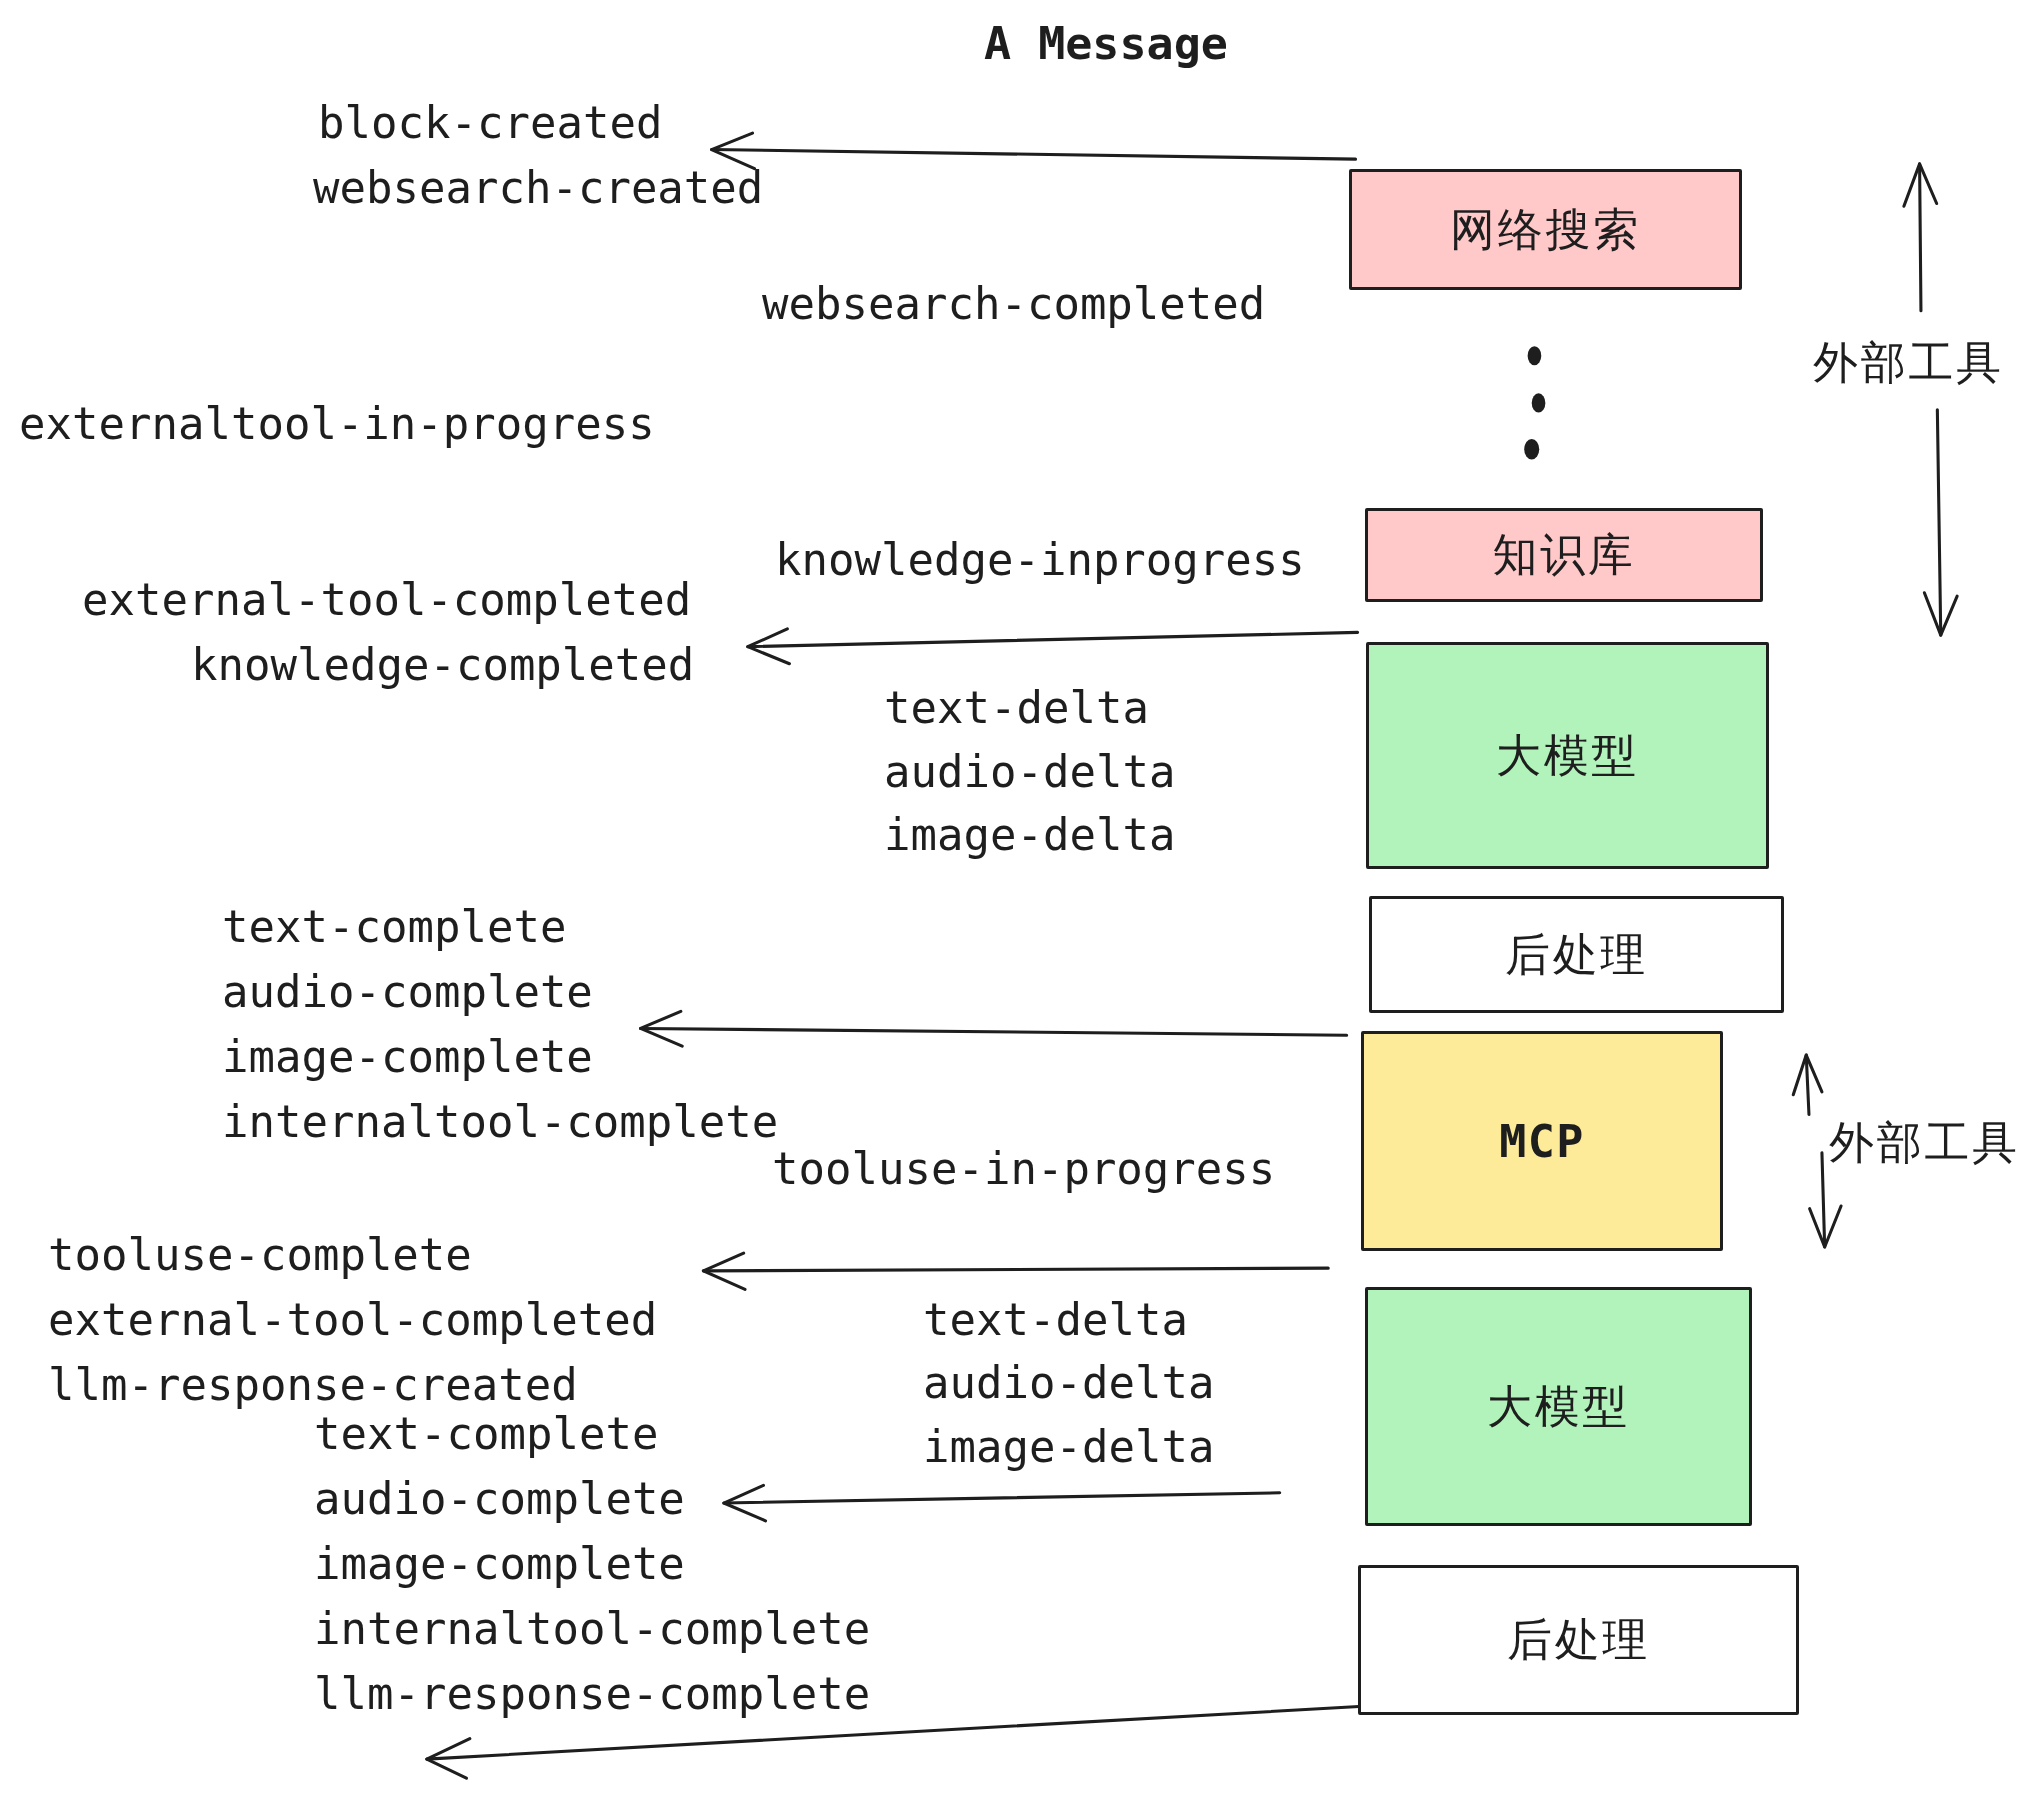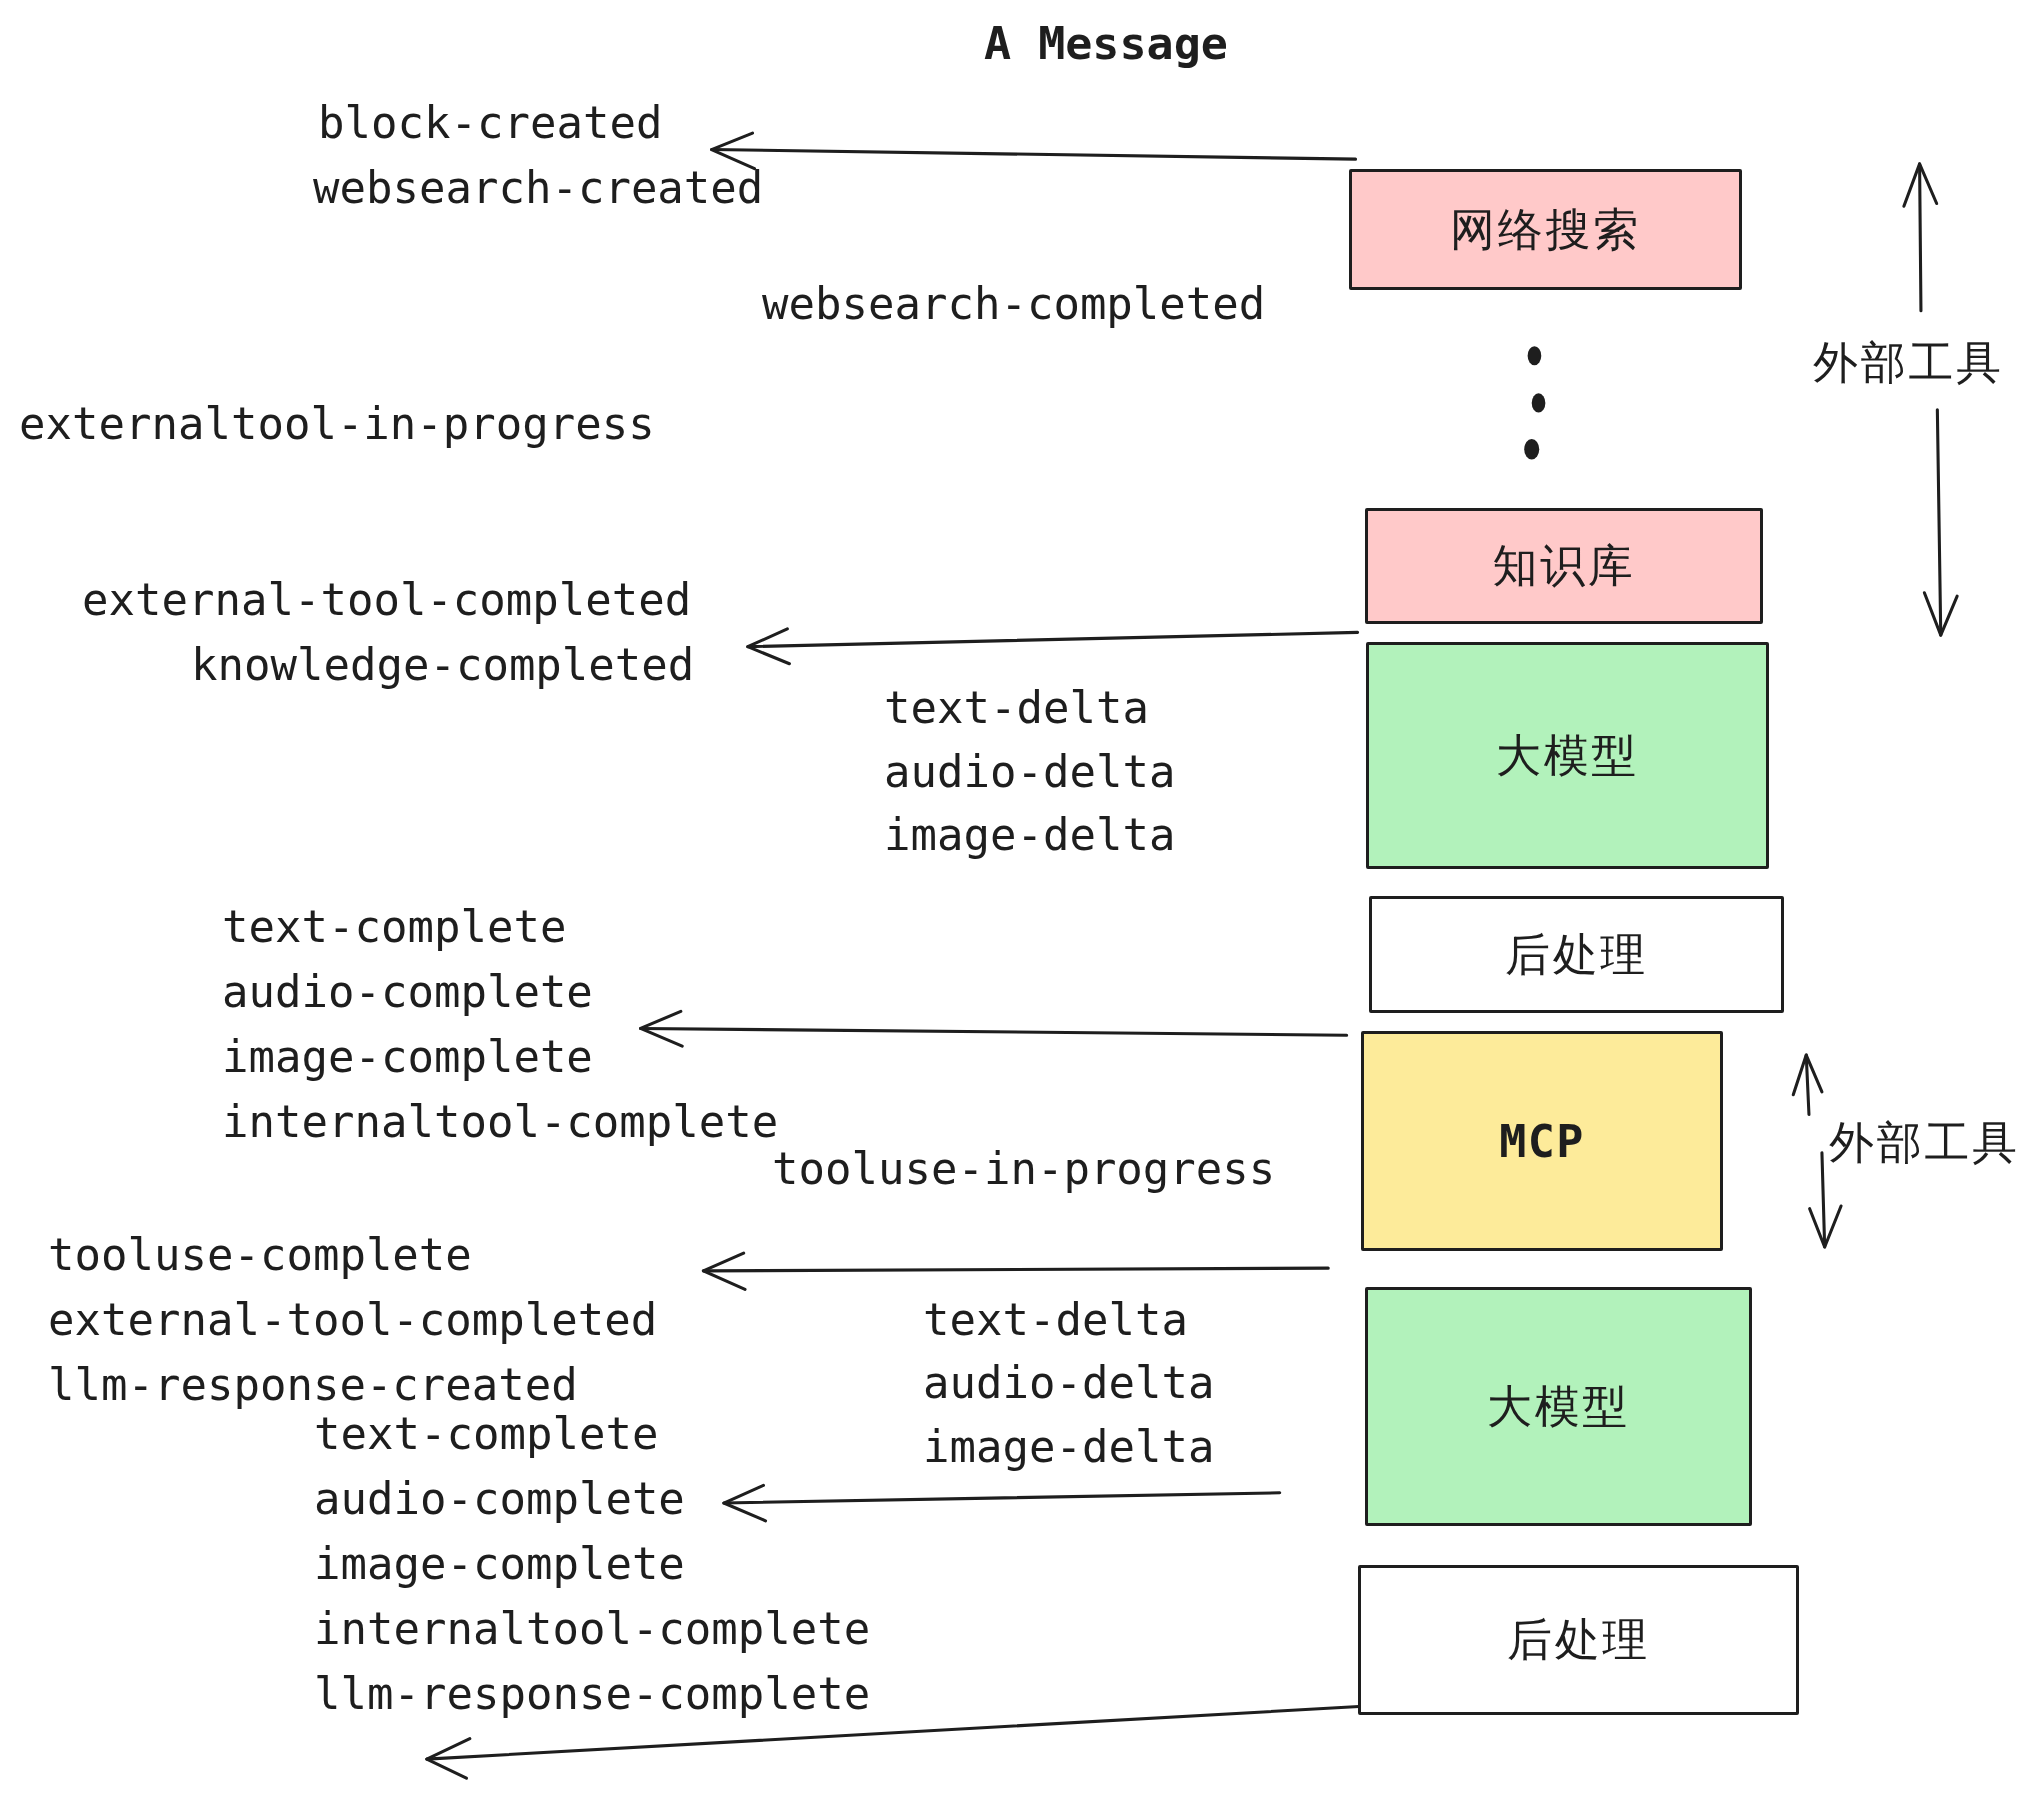--- a/index.html
+++ b/index.html
@@ -129,21 +129,21 @@
       <ellipse class="dot" cx="2243" cy="658" rx="11" ry="15"></ellipse>
     </g>
   </svg>
 
   <div class="title" style="left:984px;top:17px">A Message</div>
 
   <div class="box" style="left: 1349px; top: 169px; width: 393px; height: 121px; background-color: rgb(255, 201, 201);">
     <span class="lbl">网络搜索</span>
   </div>
 
-  <div class="box" style="left: 1365px; top: 508px; width: 398px; height: 116px; background-color: rgb(255, 201, 201);">
+  <div class="box" style="left: 1365px; top: 508px; width: 398px; height: 94px; background-color: rgb(255, 201, 201);">
     <span class="lbl">知识库</span>
   </div>
 
   <div class="box" style="left: 1366px; top: 642px; width: 403px; height: 227px; background-color: rgb(178, 242, 187);">
     <span class="lbl">大模型</span>
   </div>
 
   <div class="box" style="left: 1369px; top: 896px; width: 415px; height: 117px; background-color: rgb(255, 255, 255);">
     <span class="lbl">后处理</span>
   </div>
@@ -160,20 +160,21 @@
     <span class="lbl">后处理</span>
   </div>
 
   <div class="side-label" style="left:1813px;top:333px">外部工具</div>
   <div class="side-label" style="left:1829px;top:1113px">外部工具</div>
 
   <div class="evt" style="left:318px;top:101px">block-created</div>
   <div class="evt" style="left:313px;top:166px">websearch-created</div>
   <div class="evt" style="left:762px;top:282px">websearch-completed</div>
   <div class="evt" style="left:19px;top:402px">externaltool-in-progress</div>
+  <div class="evt" style="left:775px;top:538px">knowledge-inprogress</div>
   <div class="evt" style="left:82px;top:578px">external-tool-completed</div>
   <div class="evt" style="left:191px;top:643px">knowledge-completed</div>
   <div class="evt" style="left:884px;top:686px">text-delta</div>
   <div class="evt" style="left:884px;top:750px">audio-delta</div>
   <div class="evt" style="left:884px;top:813px">image-delta</div>
   <div class="evt" style="left:222px;top:905px">text-complete</div>
   <div class="evt" style="left:222px;top:970px">audio-complete</div>
   <div class="evt" style="left:222px;top:1035px">image-complete</div>
   <div class="evt" style="left:222px;top:1100px">internaltool-complete</div>
   <div class="evt" style="left:48px;top:1233px">tooluse-complete</div>

